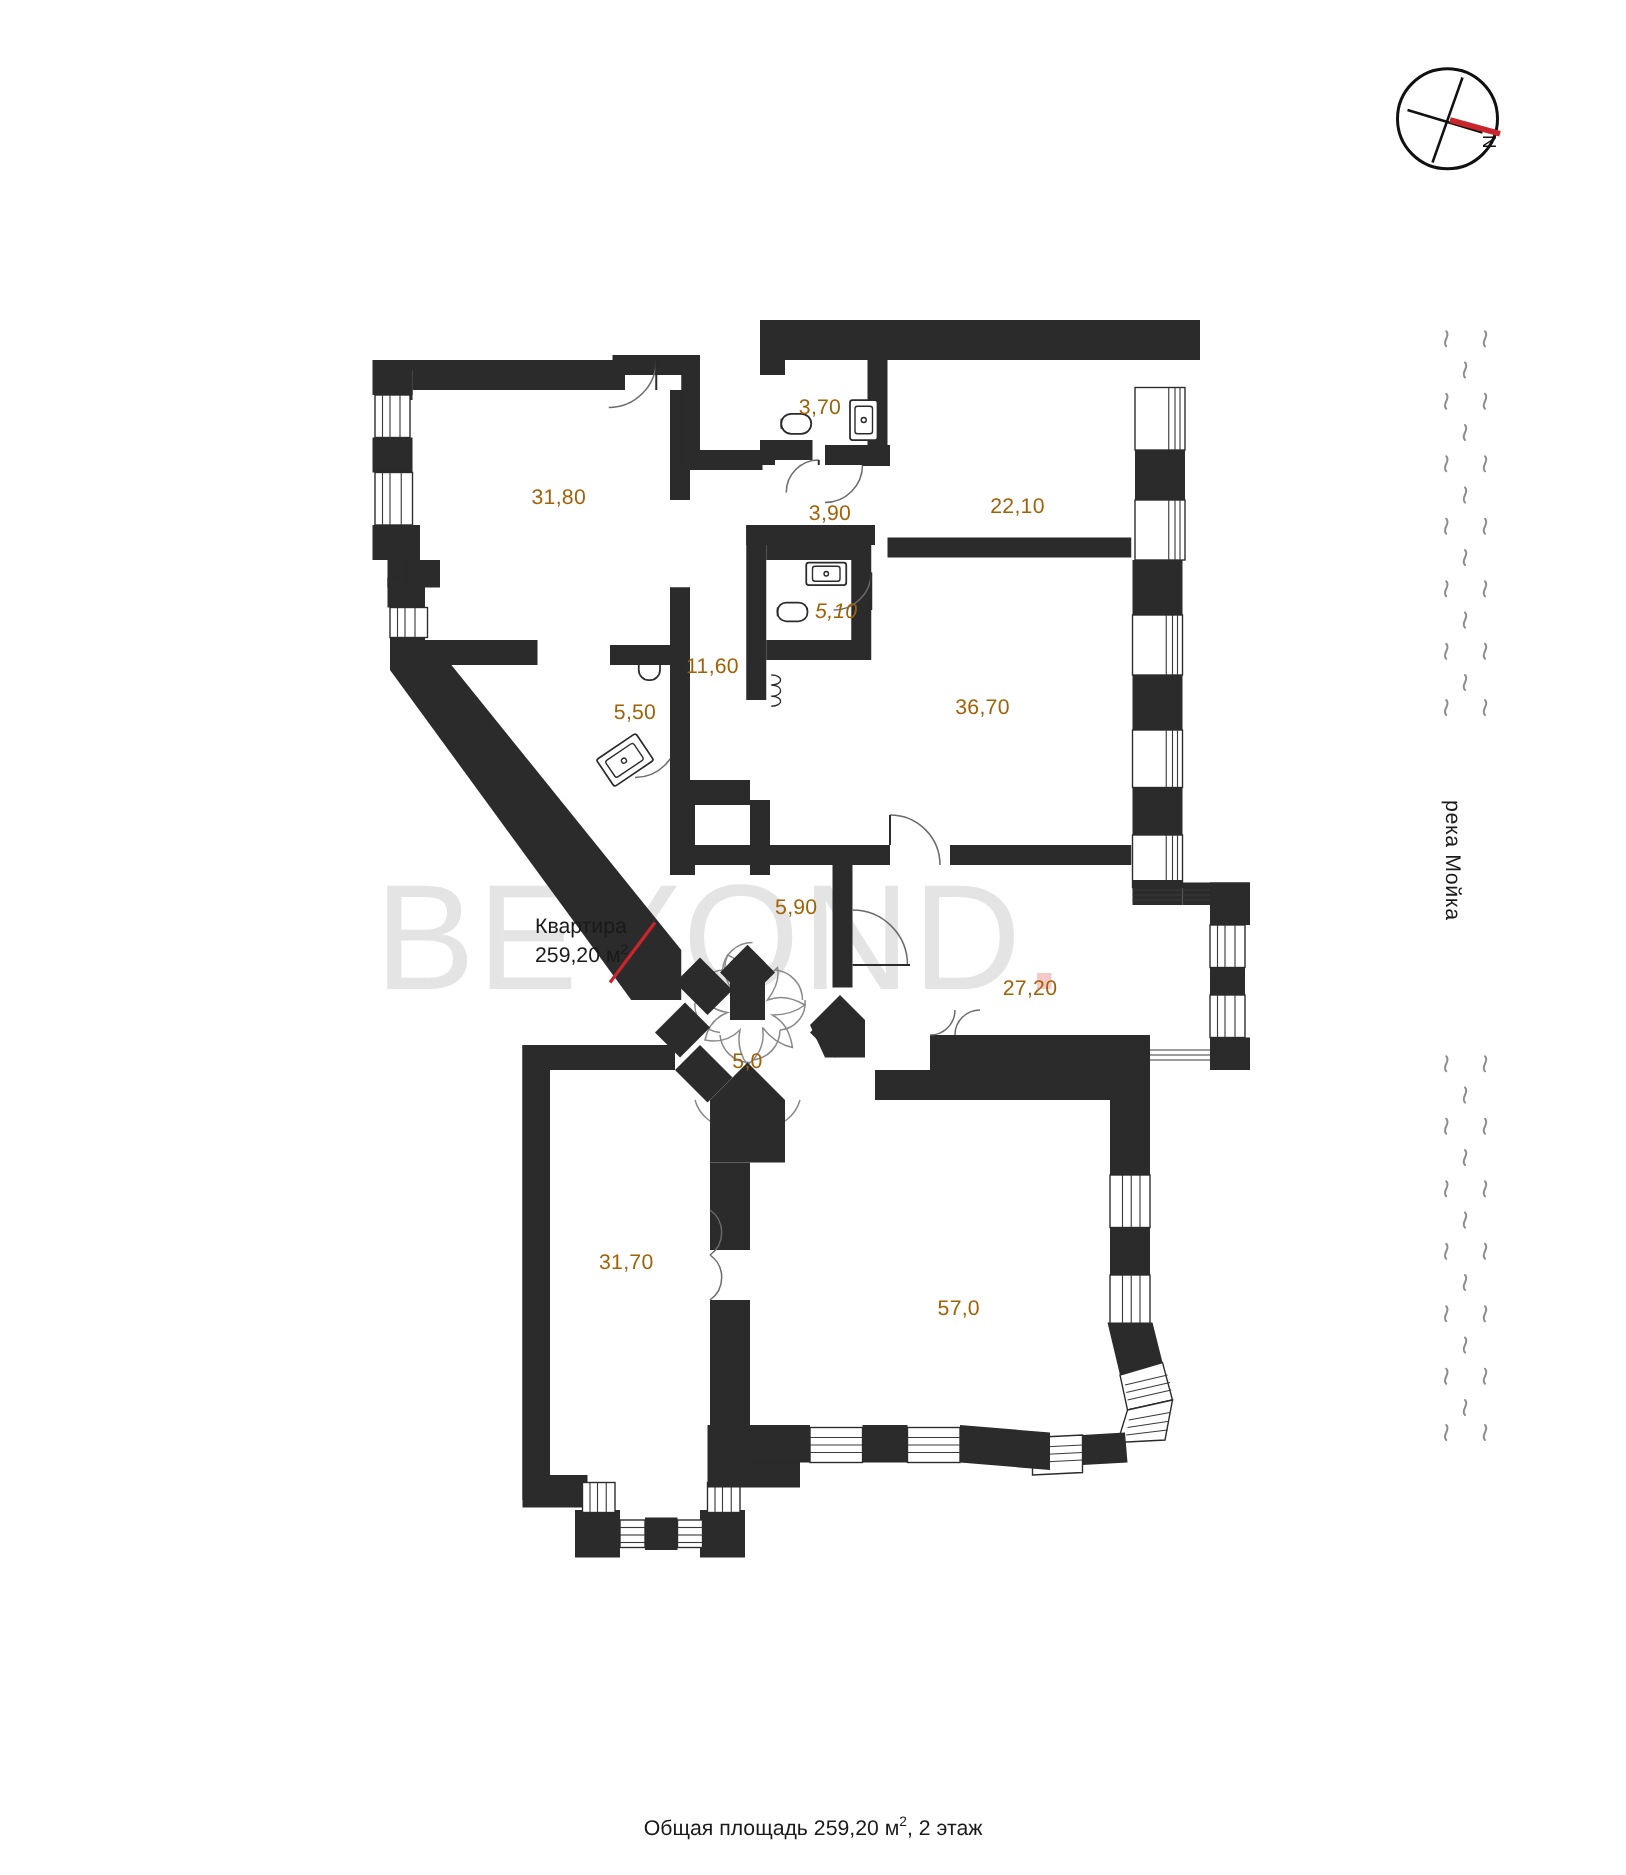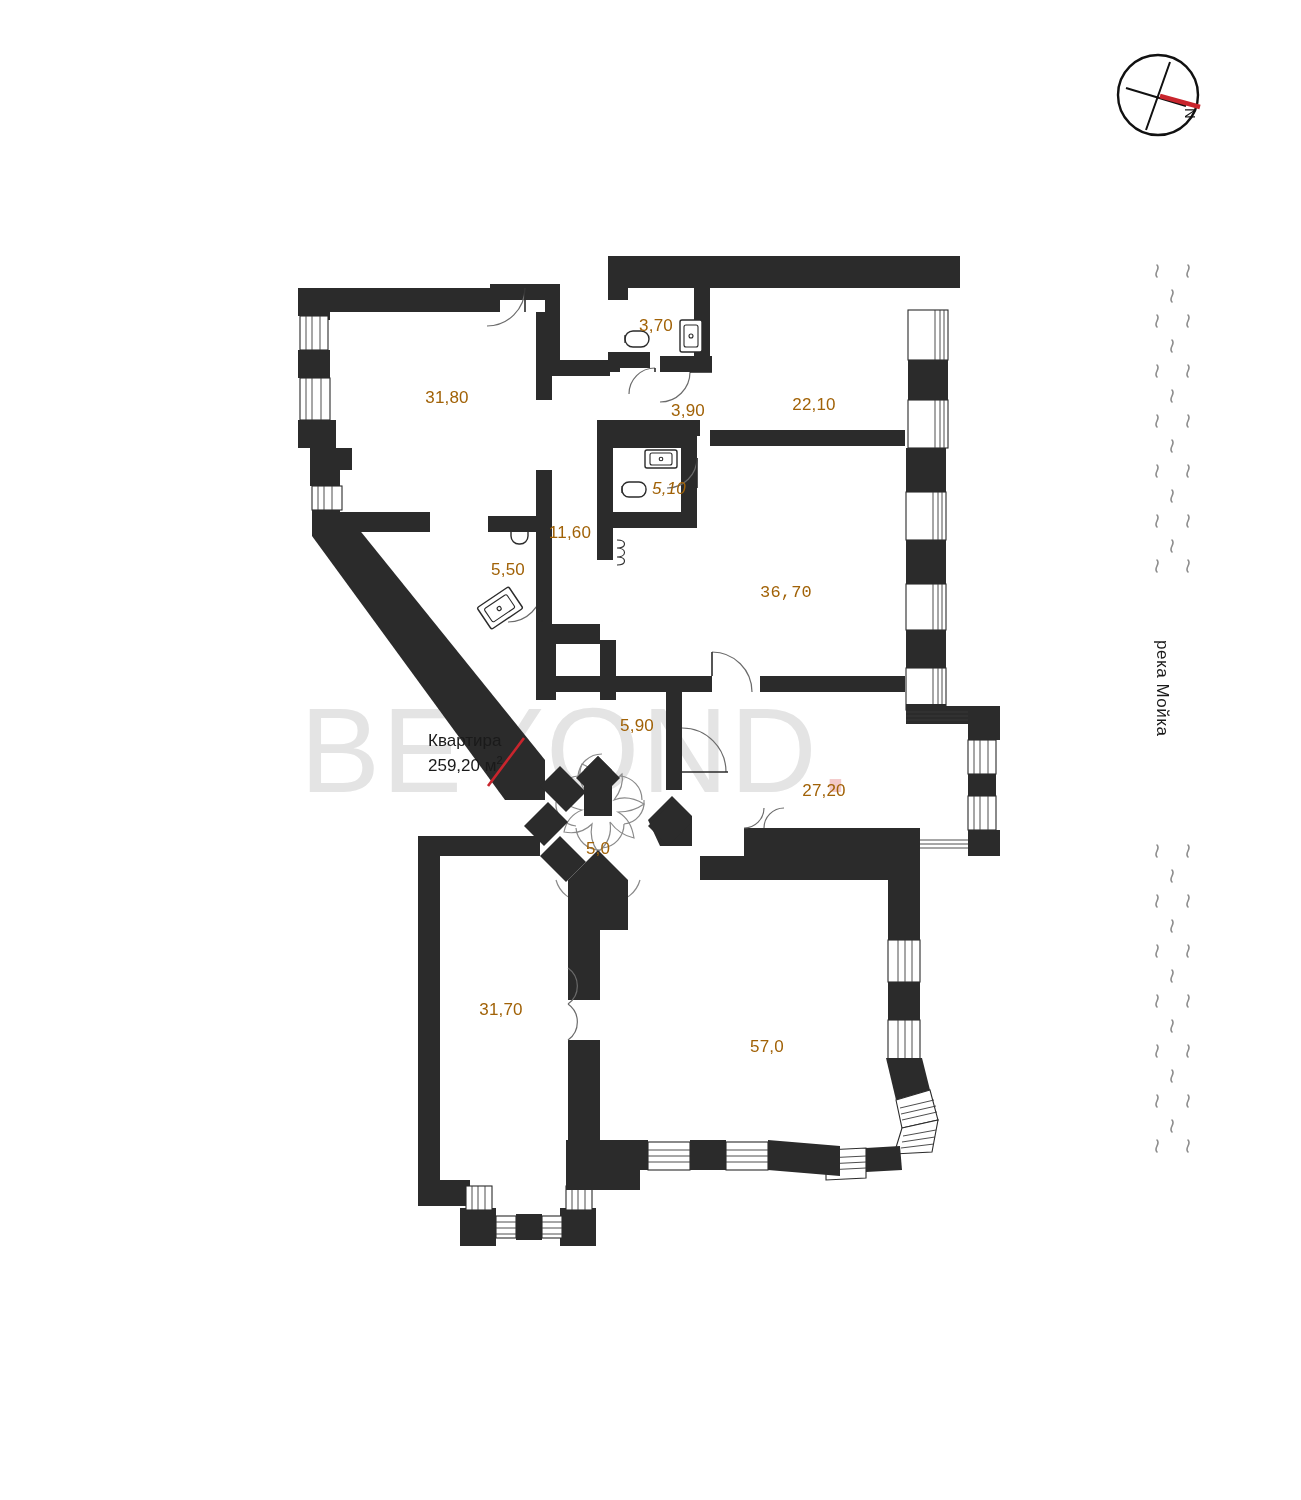--- a/index.html
+++ b/index.html
@@ -491,23 +491,23 @@
     <path class="wall" d="M536,470 L552,470 L552,620 L536,620 Z"></path>
     <path class="wall" d="M536,624 L600,624 L600,644 L536,644 Z"></path>
     <path class="wall" d="M536,644 L556,644 L556,700 L536,700 Z"></path>
 
     <polyline points="488,786 500,770 524,738" fill="none" stroke="#c9252d" stroke-width="2.6" stroke-linejoin="round"></polyline>
   </svg>
 
   <div class="area-label" style="left:447px; top:398px;">31,80</div>
   <div class="area-label" style="left:656px; top:326px;">3,70</div>
   <div class="area-label" style="left:814px; top:405px;">22,10</div>
-  <div class="area-label" style="left:664px; top:411px;margin-left:24px;">3,90</div>
+  <div class="area-label" style="left:664px; top:411px;">3,90</div>
   <div class="area-label" style="left:669px; top:489px;font-style:italic;">5,10</div>
-  <div class="area-label" style="left:786px; top:592px;font-family:Liberation Mono, monospace;">36,70</div>
+  <div class="area-label" style="left:786px; top:566px;">36,70</div>
   <div class="area-label" style="left:570px; top:533px;">11,60</div>
   <div class="area-label" style="left:508px; top:570px;">5,50</div>
   <div class="area-label" style="left:637px; top:726px;">5,90</div>
   <div class="area-label" style="left:824px; top:791px;">27,20</div>
   <div class="area-label" style="left:598px; top:849px;">5,0</div>
   <div class="area-label" style="left:501px; top:1010px;">31,70</div>
   <div class="area-label" style="left:767px; top:1047px;">57,0</div>
 
   <div class="apt-label">
     <div>Квартира</div>
@@ -517,14 +517,15 @@
   <div class="river-label">река Мойка</div>
 
   <svg class="compass" viewBox="0 0 120 100">
     <circle cx="50" cy="45" r="40" fill="#ffffff" stroke="#111111" stroke-width="2.4"></circle>
     <line x1="18" y1="38" x2="78" y2="56" stroke="#111111" stroke-width="2"></line>
     <line x1="62" y1="12" x2="38" y2="80" stroke="#111111" stroke-width="2"></line>
     <line x1="52" y1="46" x2="92" y2="57" stroke="#c9252d" stroke-width="4.5" stroke-linecap="butt"></line>
   </svg>
   <div class="compass-n">N</div>
 
+  <div class="footer-note"><span>Общая площадь 259,20 м</span><sup>2</sup><span>, 2 этаж</span></div>
 
 </div>
 
 </body></html>

